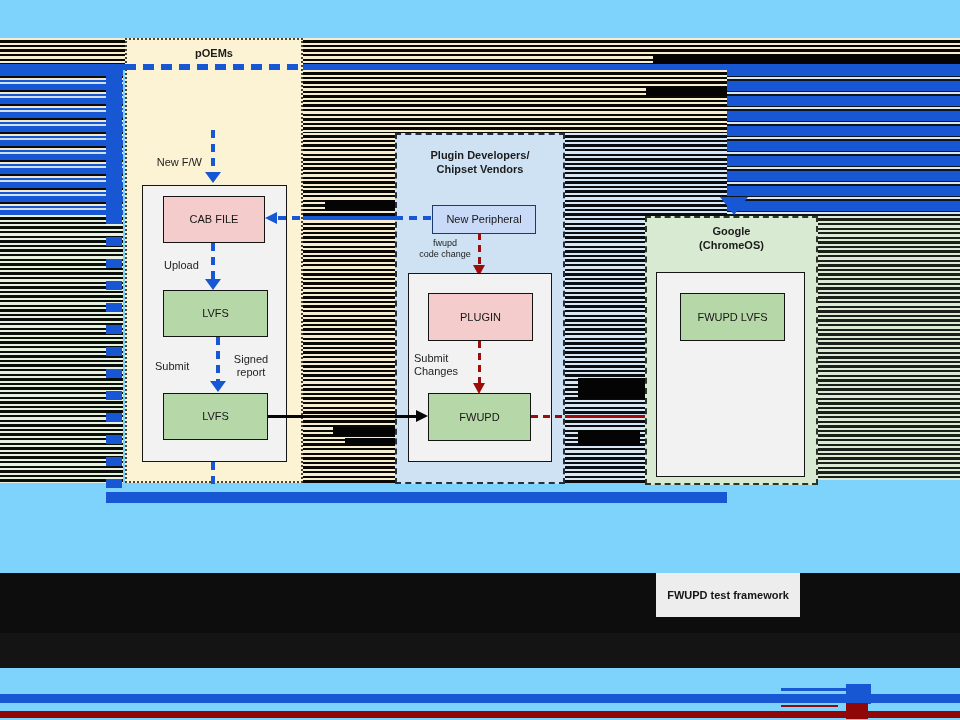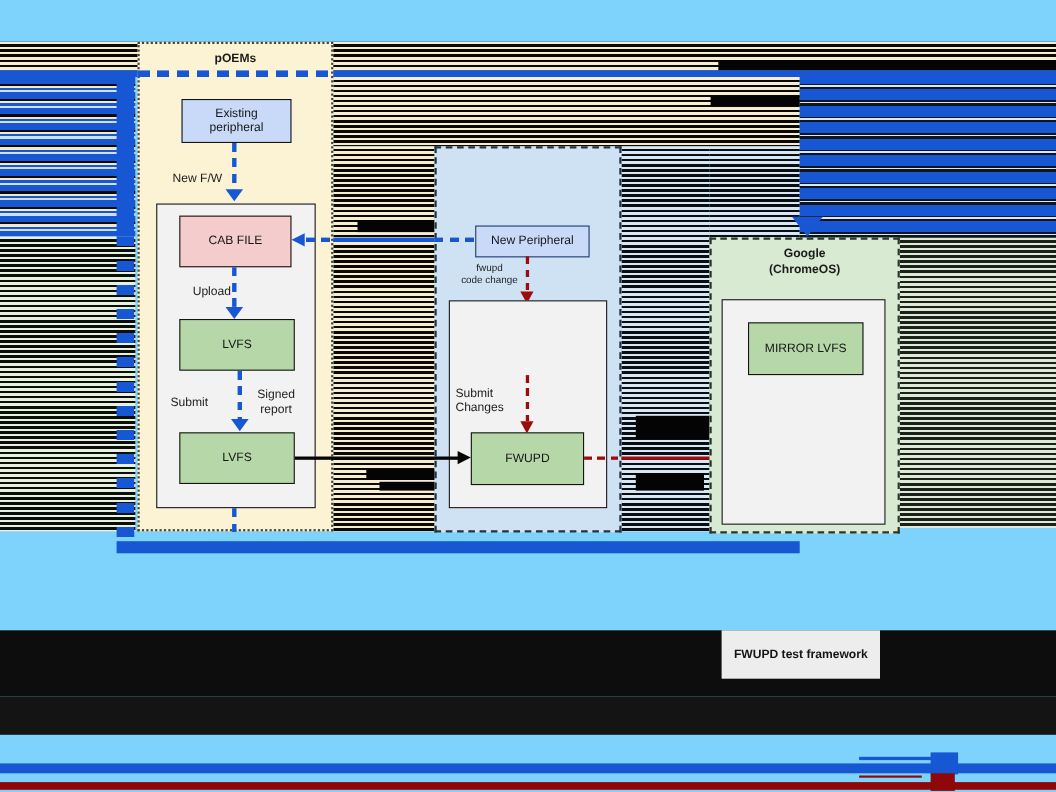--- a/index.html
+++ b/index.html
@@ -72,66 +72,70 @@
   <div class="ttl" style="left:125px;top:46px;width:178px;">pOEMs</div>
 
   <div class="abs" style="left:0;top:64px;width:125px;height:6px;background:#1757d4;"></div>
   <div class="abs hd-blue-big" style="left:125px;top:64px;width:178px;height:6px;"></div>
   <div class="abs" style="left:303px;top:64px;width:657px;height:6px;background:#1757d4;"></div>
   <div class="abs" style="left:106px;top:66px;width:16px;height:149px;background:#1757d4;"></div>
   <div class="abs vd-blue-big" style="left:106px;top:215px;width:16px;height:277px;"></div>
   <div class="abs" style="left:106px;top:492px;width:621px;height:11px;background:#1757d4;"></div>
   <div class="ah ah-down-big" style="left:720px;top:197px;"></div>
 
-  <div class="box bg-blue" style="left:165px;top:90px;width:100px;height:40px;">
-    <span style="width:62px;">Existing peripheral</span>
-  </div>
   <div class="abs vd-blue" style="left:211px;top:130px;width:4px;height:42px;"></div>
   <div class="ah ah-down-blue" style="left:205px;top:172px;"></div>
   <div class="lbl" style="left:148px;top:156px;width:54px;text-align:right;">New F/W</div>
 
   <div class="abs inner-gray" style="left:142px;top:185px;width:145px;height:277px;"></div>
   <div class="box bg-pink" style="left:163px;top:196px;width:102px;height:47px;">
     <span>CAB FILE</span>
   </div>
   <div class="abs vd-blue" style="left:211px;top:243px;width:4px;height:36px;"></div>
   <div class="ah ah-down-blue" style="left:205px;top:279px;"></div>
-  <div class="lbl" style="left:164px;top:259px;width:46px;text-align:right;">Upload</div>
+  <div class="lbl" style="left:164px;top:259px;width:46px;text-align:left;">Upload</div>
 
   <div class="box bg-green" style="left:163px;top:290px;width:105px;height:47px;">
     <span>LVFS</span>
   </div>
   <div class="abs vd-blue" style="left:216px;top:337px;width:4px;height:44px;"></div>
   <div class="ah ah-down-blue" style="left:210px;top:381px;"></div>
   <div class="lbl" style="left:155px;top:360px;width:44px;text-align:left;">Submit</div>
   <div class="lbl" style="left:228px;top:353px;width:46px;">Signed report</div>
 
   <div class="box bg-green" style="left:163px;top:393px;width:105px;height:47px;">
     <span>LVFS</span>
   </div>
   <div class="abs vd-blue" style="left:211px;top:462px;width:4px;height:28px;"></div>
 
   <div class="abs panel-blue" style="left:395px;top:133px;width:170px;height:351px;"></div>
+  <div class="ttl" style="left:397px;top:148px;width:166px;">
+    <div>Plugin Developers/</div>
+    <div>Chipset Vendors</div>
+  </div>
   <div class="box bg-blue" style="left:432px;top:205px;width:104px;height:29px;border:1.5px solid #1d3a6e;">
     <span>New Peripheral</span>
   </div>
 
   <div class="ah ah-left-blue" style="left:265px;top:212px;"></div>
   <div class="abs hd-blue" style="left:278px;top:216px;width:25px;height:4px;"></div>
   <div class="abs" style="left:303px;top:216px;width:92px;height:4px;background:#1757d4;"></div>
   <div class="abs hd-blue" style="left:395px;top:216px;width:37px;height:4px;"></div>
 
   <div class="abs vd-red" style="left:478px;top:233px;width:3px;height:32px;"></div>
   <div class="ah ah-down-red" style="left:473px;top:265px;"></div>
   <div class="lbl sm" style="left:416px;top:238px;width:58px;">
     <div>fwupd</div>
     <div>code change</div>
   </div>
 
   <div class="abs inner-gray" style="left:408px;top:273px;width:144px;height:189px;"></div>
+  <div class="box bg-pink" style="left:428px;top:293px;width:105px;height:48px;">
+    <span>PLUGIN</span>
+  </div>
   <div class="abs vd-red" style="left:478px;top:341px;width:3px;height:42px;"></div>
   <div class="ah ah-down-red" style="left:473px;top:383px;"></div>
   <div class="lbl" style="left:414px;top:352px;width:52px;text-align:left;">Submit Changes</div>
   <div class="box bg-green" style="left:428px;top:393px;width:103px;height:48px;">
     <span>FWUPD</span>
   </div>
 
   <div class="abs" style="left:268px;top:415px;width:150px;height:3px;background:#060606;"></div>
   <div class="ah ah-right-black" style="left:416px;top:410px;"></div>
 
@@ -140,21 +144,21 @@
   <div class="abs hd-red" style="left:648px;top:415px;width:16px;height:3px;"></div>
   <div class="ah ah-right-red" style="left:664px;top:410px;"></div>
 
   <div class="abs panel-green" style="left:645px;top:216px;width:173px;height:269px;"></div>
   <div class="ttl" style="left:647px;top:224px;width:169px;">
     <div>Google</div>
     <div>(ChromeOS)</div>
   </div>
   <div class="abs inner-gray" style="left:656px;top:272px;width:149px;height:205px;"></div>
   <div class="box bg-green" style="left:680px;top:293px;width:105px;height:48px;">
-    <span>MIRROR LVFS</span>
+    <span>FWUPD LVFS</span>
   </div>
 
   <div class="abs" style="left:0;top:573px;width:960px;height:60px;background:#0d0d0d;"></div>
   <div class="abs" style="left:0;top:633px;width:960px;height:35px;background:#141414;"></div>
   <div class="box" style="left:656px;top:573px;width:144px;height:44px;background:#ededed;border:none;font-weight:bold;">
     <span>FWUPD test framework</span>
   </div>
 
   <div class="abs" style="left:781px;top:688px;width:67px;height:3px;background:#1757d4;"></div>
   <div class="abs" style="left:0;top:694px;width:960px;height:9px;background:#1757d4;"></div>

